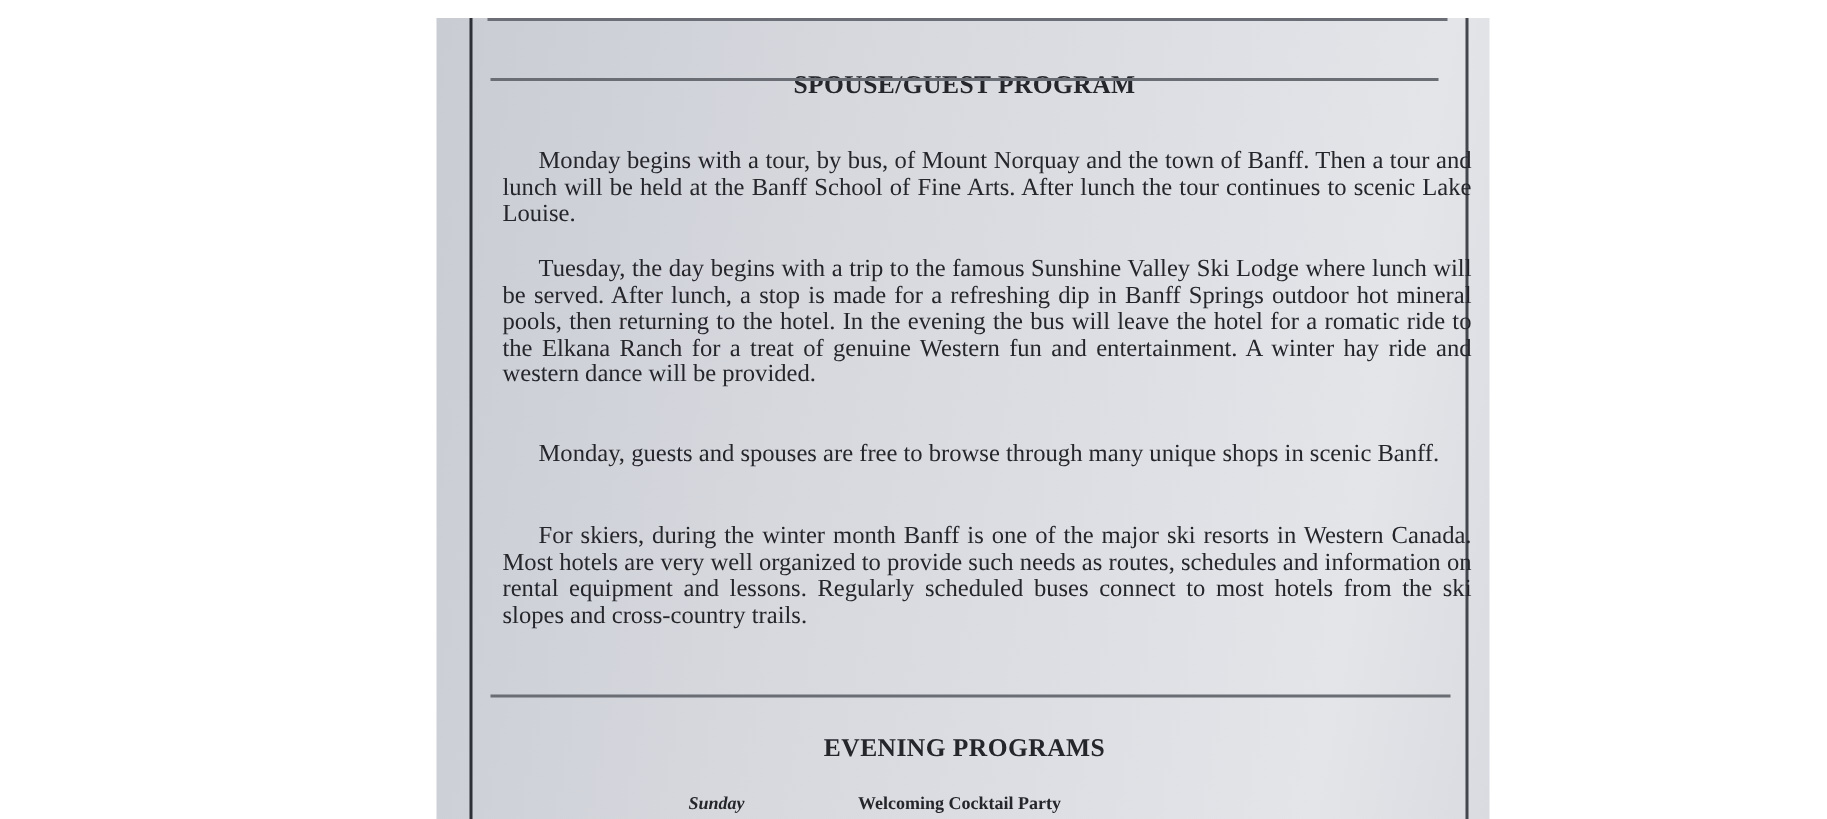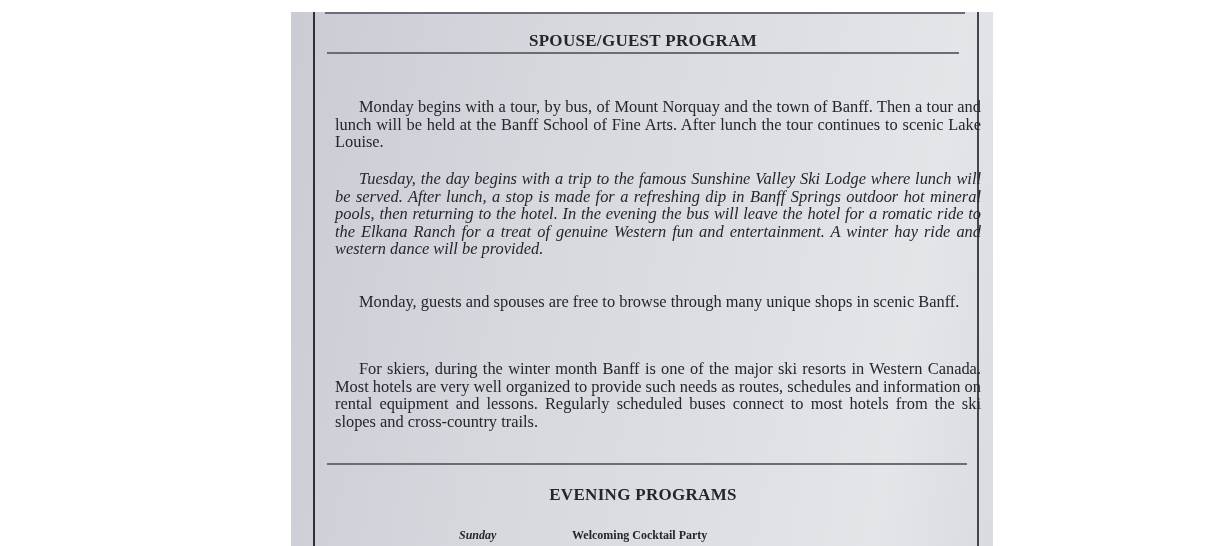--- a/index.html
+++ b/index.html
@@ -5,31 +5,31 @@
     html, body { margin: 0; padding: 0; background: #ffffff; }
     body { width: 1218px; height: 546px; position: relative; overflow: hidden; }
     .photo {
       position: absolute; left: 291px; top: 12px; width: 702px; height: 534px;
       background: linear-gradient(100deg, #c9ccd3 0%, #d6d8de 35%, #dcdee3 60%, #e3e5e9 85%, #d9dbe0 100%);
     }
     .border-left { position: absolute; left: 22px; top: 0; bottom: 0; width: 2px; background: #2e3038; }
     .border-right { position: absolute; left: 686px; top: 0; bottom: 0; width: 2px; background: #44464e; }
     .rule-top { position: absolute; left: 34px; top: 0; width: 640px; height: 2px; background: #6b6e76; }
     .content { position: absolute; left: 28px; top: 0; width: 648px; font-family: "Liberation Serif", "DejaVu Serif", serif; color: #25262c; }
-    .section-title { text-align: center; font-weight: bold; font-size: 17px; letter-spacing: 0.3px; position: absolute; left: 0; width: 648px; }
+    .section-title { text-align: center; font-weight: bold; font-size: 17px; letter-spacing: 0.3px; position: absolute; left: 0; width: 648px; margin-top: 16px; }
     .title-1 { top: 19px; }
     .rule-1 { position: absolute; left: 8px; top: 40px; width: 632px; height: 2px; background: #6a6d74; }
     .para { position: absolute; left: 0; width: 646px; font-size: 16.4px; line-height: 17.6px; text-align: justify; margin: 16px; }
     .para .ind { padding-left: 24px; }
     .p1 { top: 70px; }
-    .p2 { top: 142px; font-style: italic; }
+    .p2 { top: 142px; }
     .p3 { top: 265px; }
-    .p4 { top: 332px; }
+    .p4 { top: 320px; }
     .rule-2 { position: absolute; left: 8px; top: 451px; width: 640px; height: 2px; background: #6a6d74; }
-    .title-2 { top: 473px; }
+    .title-2 { top: 461px; }
     .evening-row { position: absolute; top: 516px; left: 140px; font-size: 12px; font-style: italic; font-weight: bold; }
     .evening-row .day { display: inline-block; width: 110px; }
     .evening-row .event { font-style: normal; }
   </style>
 </head>
 <body>
 
 <div class="photo">
   <div class="border-left"></div>
   <div class="border-right"></div>

